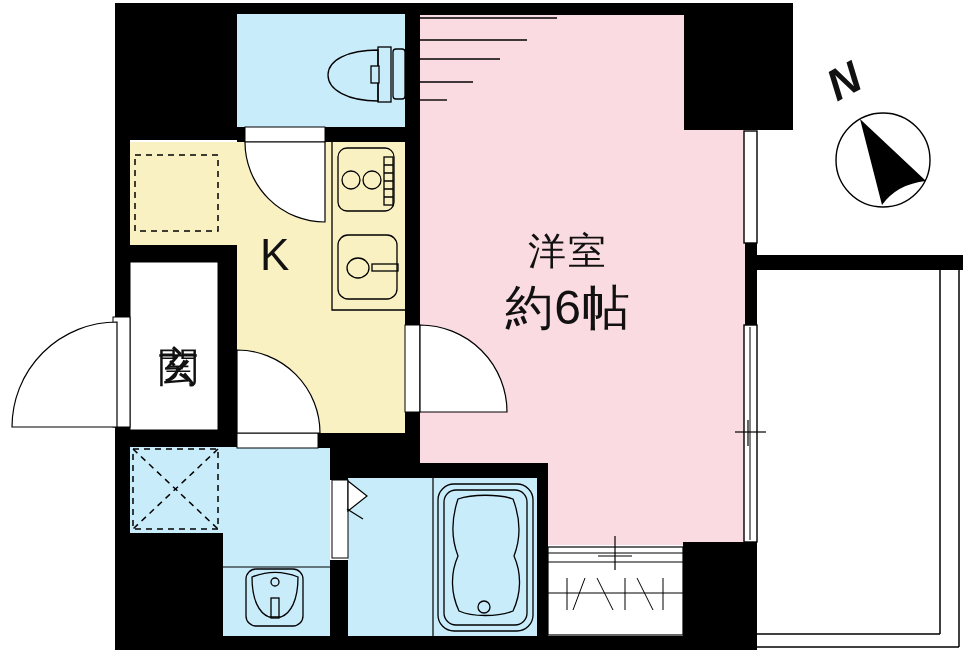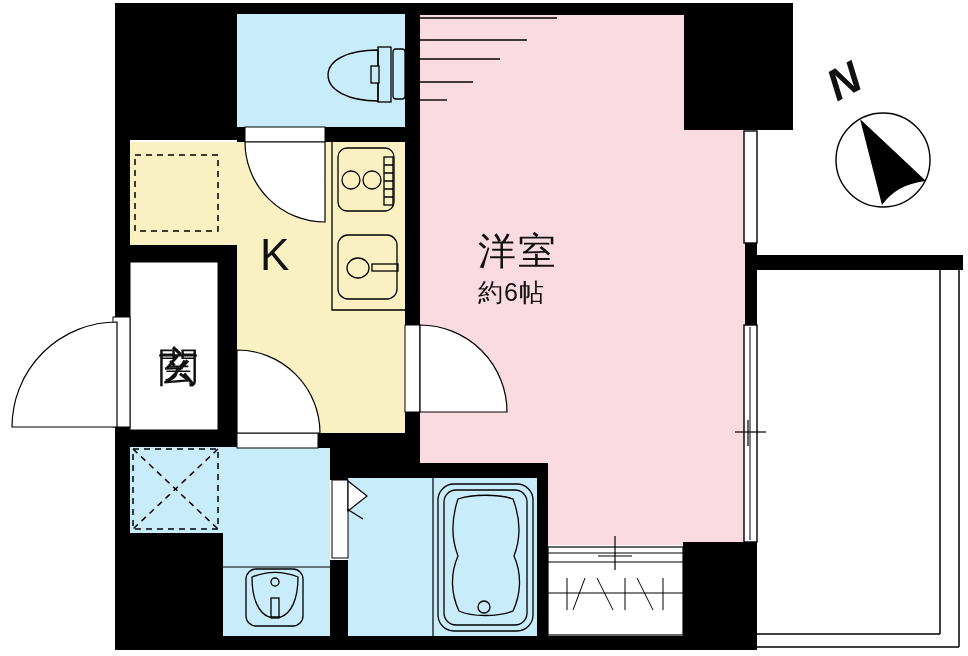--- a/index.html
+++ b/index.html
@@ -1,22 +1,22 @@
 <!DOCTYPE html>
 <html style="--bg: #FFFFFF; --wall: #000000; --line: #000000; --pink: #FBDBE2; --yellow: #FAF1C3; --blue: #C9ECFA;"><head>
 <meta charset="utf-8">
 <style>
   html,body{margin:0;padding:0;background:#fff;}
   .stage{position:relative;width:968px;height:656px;background:var(--bg,#fff);overflow:hidden;
          font-family:"Liberation Sans","DejaVu Sans",sans-serif;color:#111;}
   .stage svg{position:absolute;left:0;top:0;}
   .lbl{position:absolute;white-space:nowrap;}
-  .lbl-western{left:478px;top:226px;width:180px;font-size:38px;
+  .lbl-western{left:478px;top:226px;width:180px;text-align:center;font-size:38px;
                letter-spacing:2px;line-height:1.32;font-weight:500;white-space:normal;}
-  .lbl-western .l2{display:block;font-size:25px;letter-spacing:1px;}
+  .lbl-western .l2{display:block;font-size:48px;letter-spacing:1px;}
   .lbl-kitchen{left:260px;top:230px;font-size:44px;font-weight:500;}
   .lbl-entrance{left:152px;top:312px;font-size:40px;writing-mode:vertical-rl;
                 text-orientation:upright;letter-spacing:6px;font-weight:500;}
   .lbl-north{left:828px;top:56px;font-size:44px;font-weight:bold;font-style:italic;
              transform:rotate(-28deg);}
   .w{fill:var(--wall,#000);}
   .ln{stroke:var(--line,#000);fill:none;}
   .gap{fill:#fff;stroke:var(--line,#000);stroke-width:1;}
   .disc{fill:#fff;stroke:var(--line,#000);stroke-width:1.2;}
 </style>

